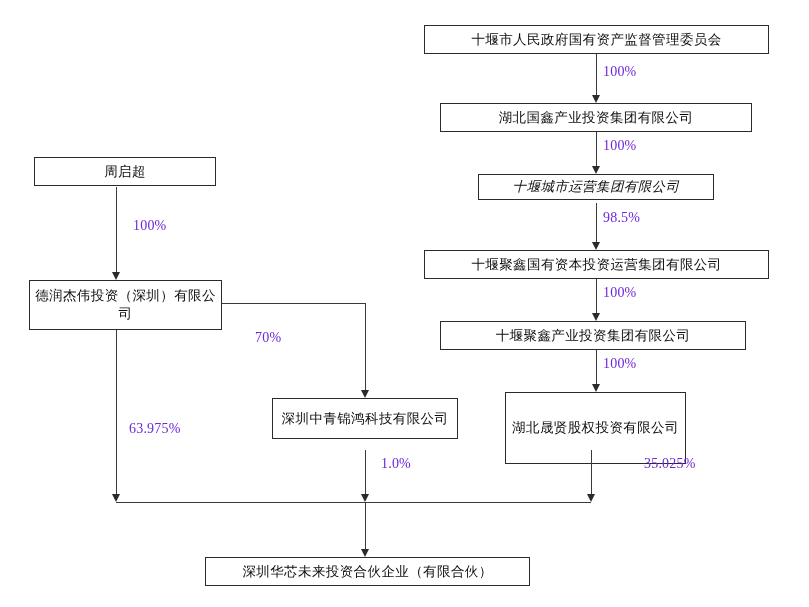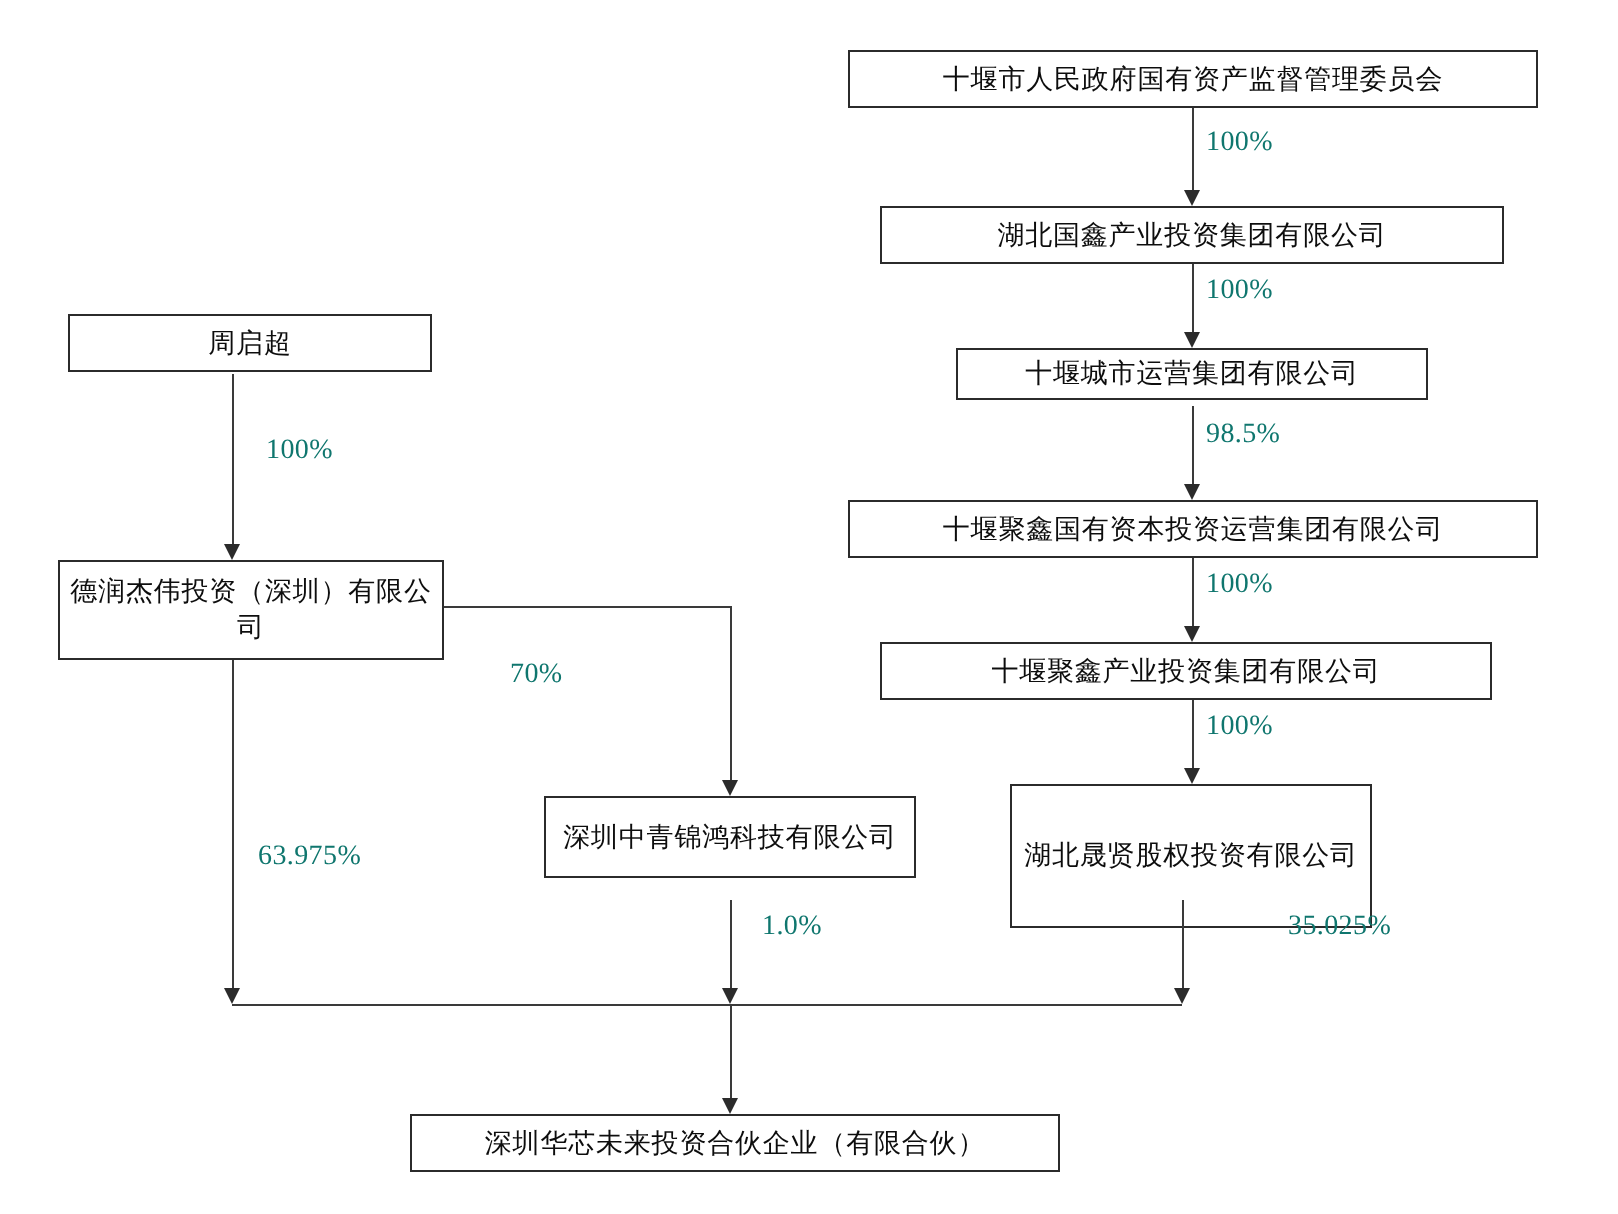--- a/index.html
+++ b/index.html
@@ -55,21 +55,21 @@
     height: 0;
     border-left: 4.5px solid transparent;
     border-right: 4.5px solid transparent;
     border-top: 8px solid #2b2b2b;
   }
   .pct {
     position: absolute;
     font-size: 14px;
     letter-spacing: 0.2px;
     white-space: nowrap;
-    color: #0f766e;
+    color: #6d28d9;
     font-family: "Liberation Serif", "DejaVu Serif", serif;
   }
 </style>
 </head>
 <body>
 
 <div id="canvas">
 
   <div class="node" style="left:424px; top:25px; width:345px; height:29px;">
     <span class="txt">十堰市人民政府国有资产监督管理委员会</span>
@@ -80,21 +80,21 @@
   <div class="pct" style="left:603px; top:64px;">100%</div>
 
   <div class="node" style="left:440px; top:103px; width:312px; height:29px;">
     <span class="txt">湖北国鑫产业投资集团有限公司</span>
   </div>
 
   <div class="vline" style="left:596px; top:132px; height:34px;"></div>
   <div class="arrow-down" style="left:591.5px; top:166px;"></div>
   <div class="pct" style="left:603px; top:138px;">100%</div>
 
-  <div class="node" style="left:478px; top:174px; width:236px; height:14px;">
+  <div class="node" style="left:478px; top:174px; width:236px; height:14px;font-style:italic;">
     <span class="txt">十堰城市运营集团有限公司</span>
   </div>
 
   <div class="vline" style="left:596px; top:203px; height:39px;"></div>
   <div class="arrow-down" style="left:591.5px; top:242px;"></div>
   <div class="pct" style="left:603px; top:210px;">98.5%</div>
 
   <div class="node" style="left:424px; top:250px; width:345px; height:29px;">
     <span class="txt">十堰聚鑫国有资本投资运营集团有限公司</span>
   </div>

